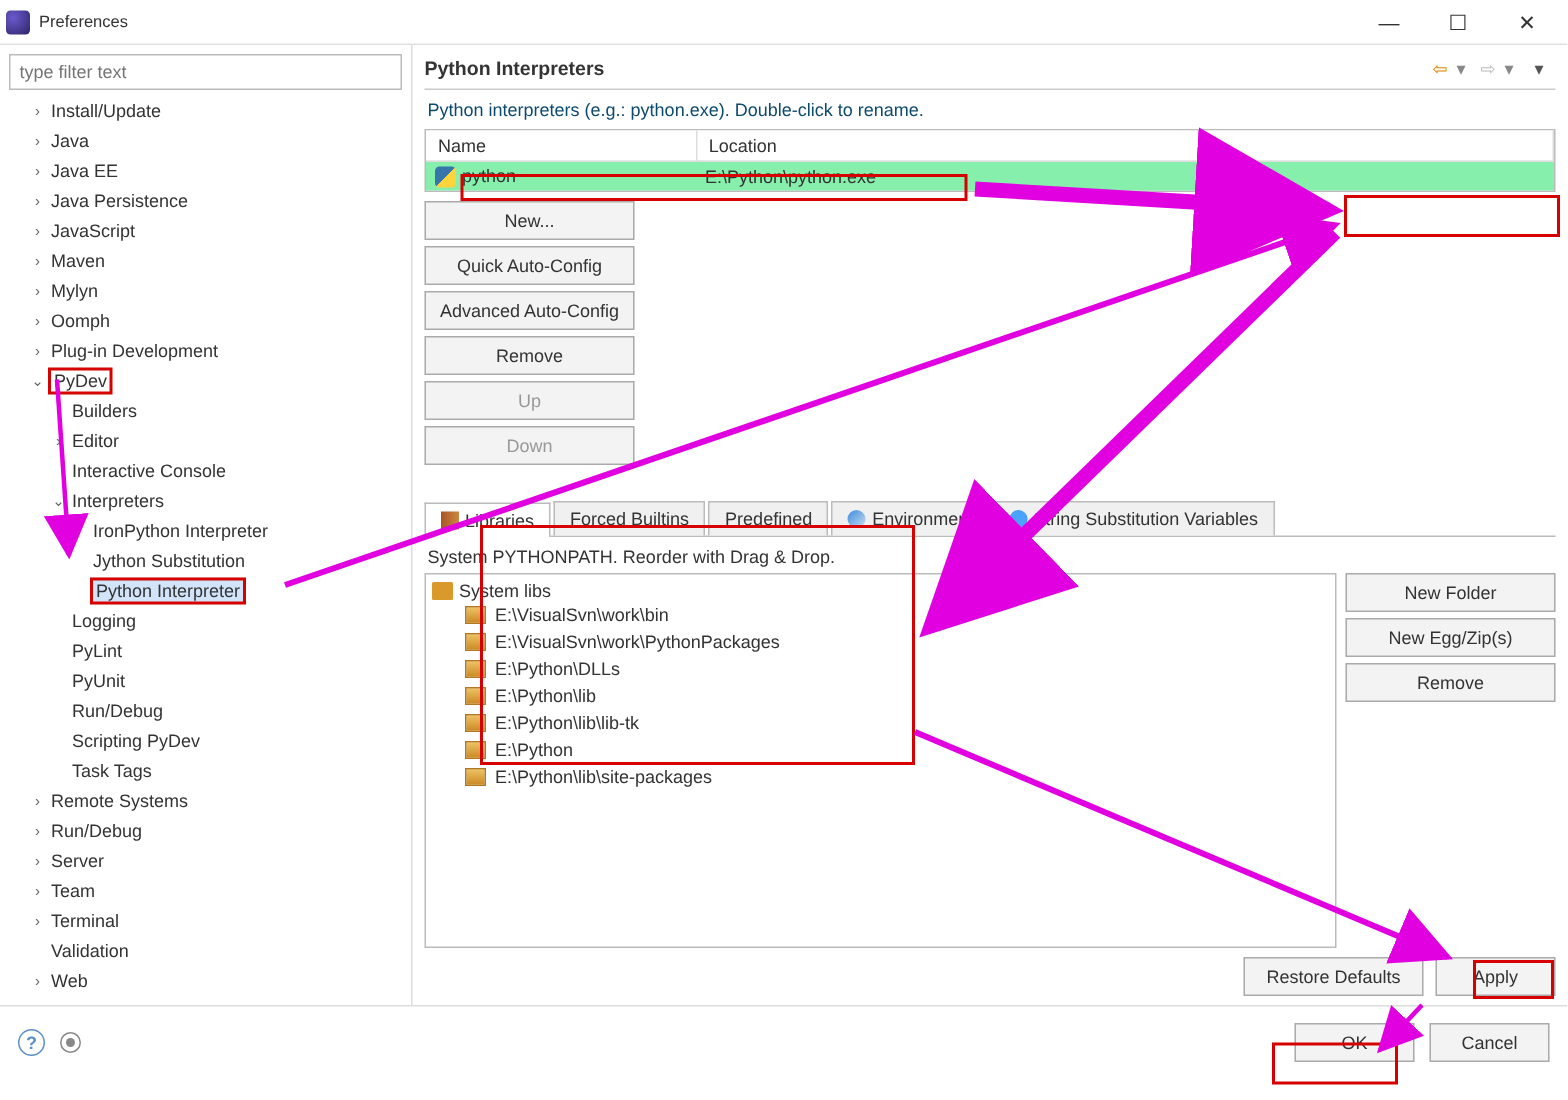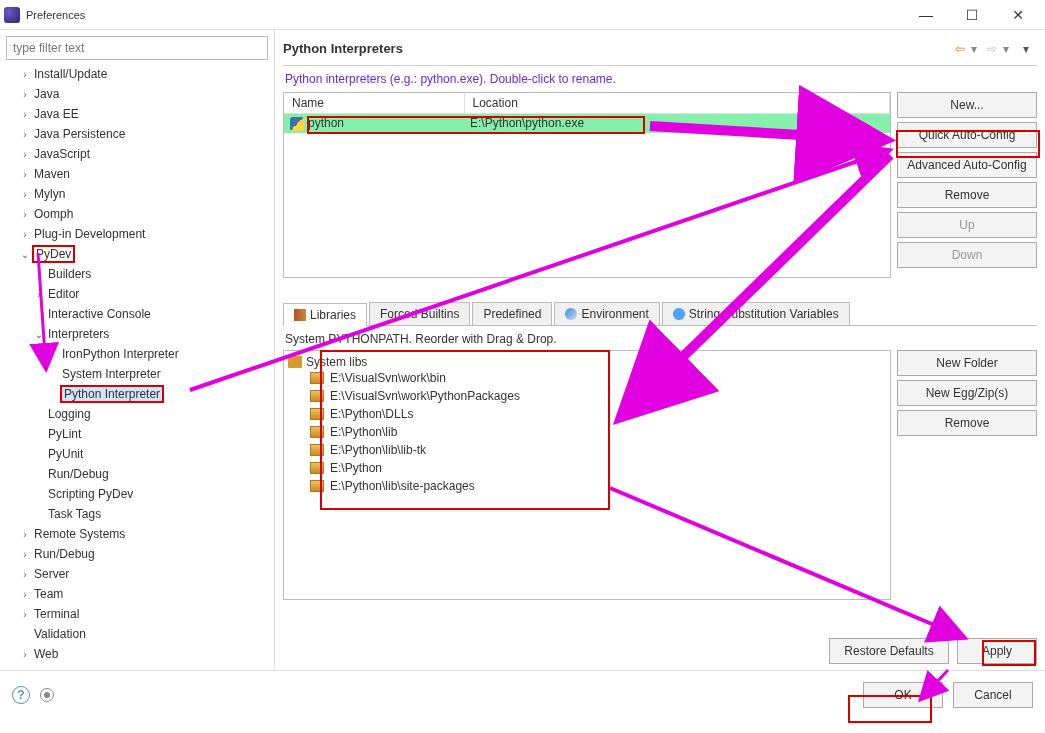--- a/index.html
+++ b/index.html
@@ -25,23 +25,23 @@
 .ind-1 { padding-left: 12px; }
 .ind-2 { padding-left: 26px; }
 .ind-3 { padding-left: 40px; }
 
 
 .right-panel { flex:1; display:flex; flex-direction:column; padding: 2px 8px 0 8px; }
 .heading-row { display:flex; align-items:center; height:34px; border-bottom:1px solid #ccc; }
 .heading-row h1 { font-size:13px; font-weight:bold; flex:1; }
 .nav-ico { width:12px; margin:0 2px; }
 
-.desc-row { padding:6px 2px; color:#6d28d9; }
-
-.interp-area { display:flex; gap:6px; }
+.desc-row { padding:6px 2px; color:#0c4a6e; }
+
+.interp-area { display:flex; gap:6px;flex-direction:column; }
 .interp-table-wrap { flex:1; border:1px solid #bbb; height:186px; background:#fff; }
 .interp-table { width:100%; border-collapse:collapse; }
 .interp-table th { text-align:left; font-weight:normal; padding:3px 8px; border-bottom:1px solid #ddd; border-right:1px solid #ddd; background:#fff; }
 .interp-row td { padding:2px 6px; }
 .interp-row { background:#f8f8f8; }
 .interp-row.selected { background:#86efac; }
 .interp-row .pyicon { display:inline-block; width:14px; height:14px; background:linear-gradient(135deg,#3776ab 50%,#ffd43b 50%); border-radius:3px; vertical-align:middle; margin-right:4px; }
 
 .side-buttons { width:140px; display:flex; flex-direction:column; gap:4px; }
 .btn { height:26px; border:1px solid #aaa; background:#f3f3f3; cursor:default; display:flex; align-items:center; justify-content:center; }
@@ -149,21 +149,21 @@
         <div class="tree-row ind-2">
           <span class="twisty">⌄</span>
           <span class="label">Interpreters</span>
         </div>
         <div class="tree-row ind-3">
           <span class="twisty"></span>
           <span class="label">IronPython Interpreter</span>
         </div>
         <div class="tree-row ind-3">
           <span class="twisty"></span>
-          <span class="label">System Interpreter</span>
+          <span class="label">Jython Substitution</span>
         </div>
         <div class="tree-row ind-3">
           <span class="twisty"></span>
           <span class="label selected-label red-box">Python Interpreter</span>
         </div>
         <div class="tree-row ind-2">
           <span class="twisty"></span>
           <span class="label">Logging</span>
         </div>
         <div class="tree-row ind-2">

